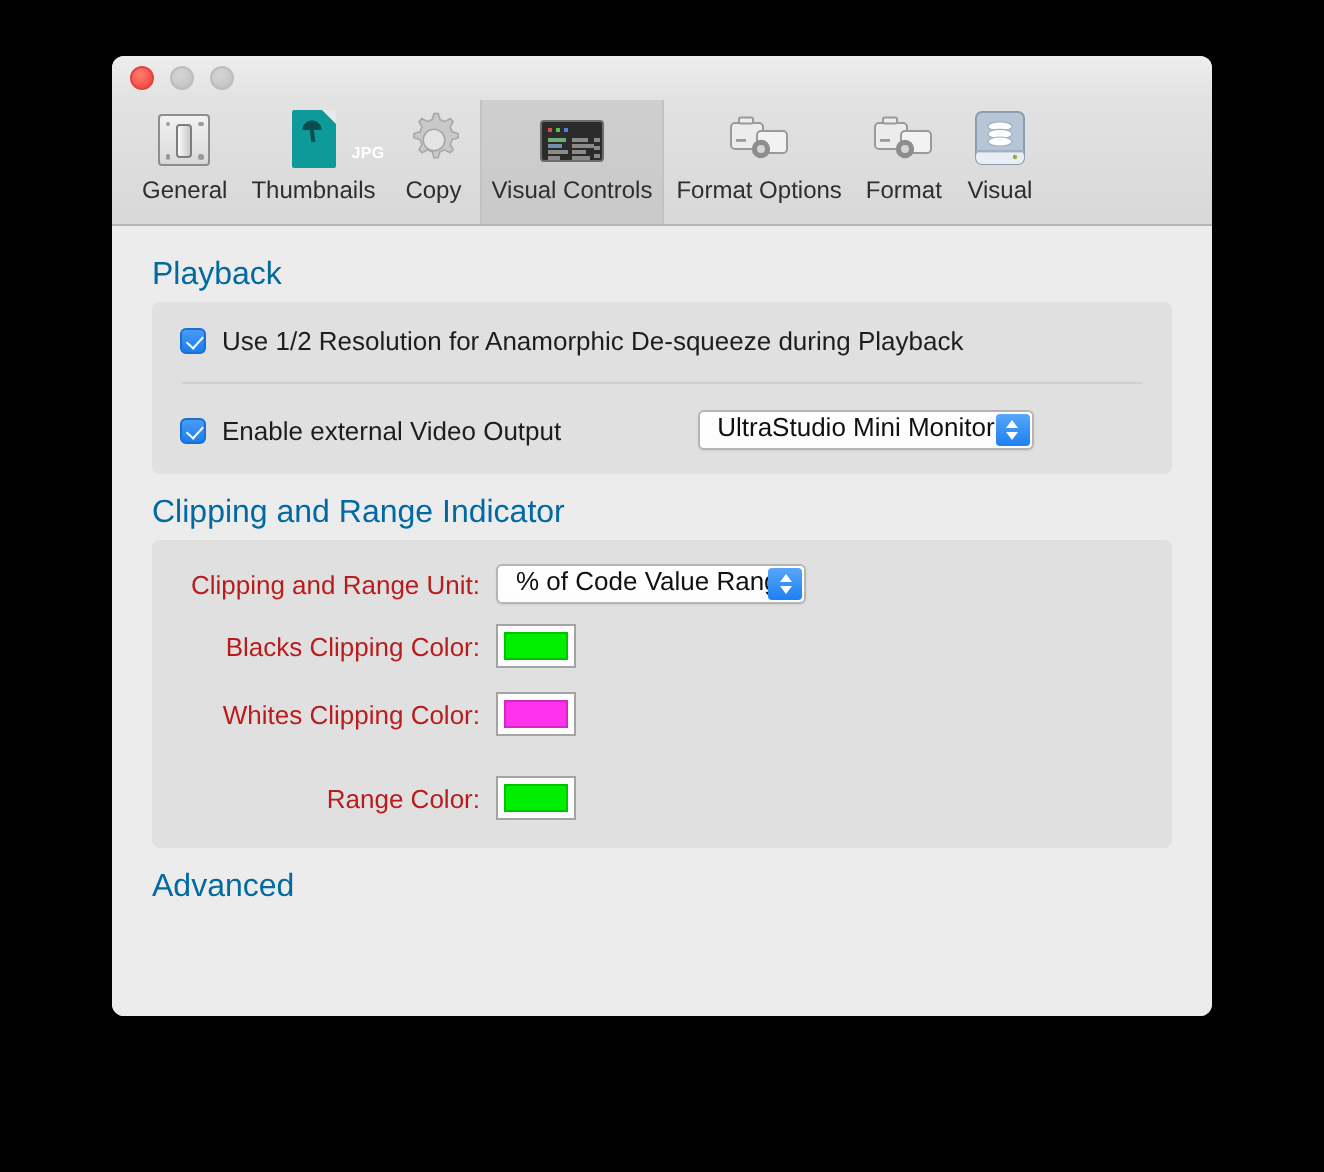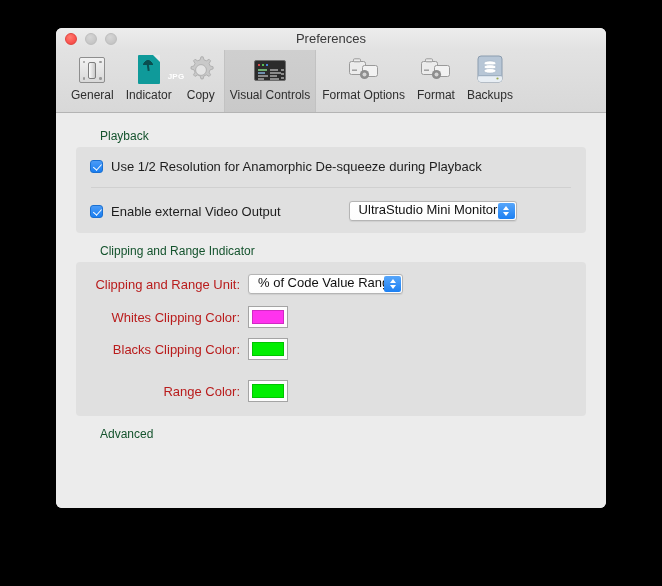--- a/index.html
+++ b/index.html
@@ -210,23 +210,23 @@
 
   
   .content {
     flex: 1;
     background: #ececec;
     padding: 16px 20px 0 20px;
     box-sizing: border-box;
   }
 
   .group-title {
-    font-size: 12px;
-    color: #14532d;
-    margin: 0 0 4px 24px;
+    font-size: 16px;
+    color: #0369a1;
+    margin: 0 0 4px 0;
   }
   .group-box {
     background: #e0e0e0;
     border-radius: 4px;
     box-sizing: border-box;
   }
 
   .row-line {
     display: flex;
     align-items: center;
@@ -344,21 +344,20 @@
 <body>
 
 <div class="window">
 
   <div class="titlebar">
     <div class="traffic">
       <div class="light close"></div>
       <div class="light min"></div>
       <div class="light zoom"></div>
     </div>
-    <div class="win-title">Preferences</div>
   </div>
 
   <div class="toolbar">
 
     <div class="tb-item">
       <div class="tb-icon">
         <div class="ic-general">
           <span class="scr s1"></span>
             <span class="scr s2"></span>
           <span class="scr s3"></span>
@@ -368,21 +367,21 @@
       <div class="tb-label">General</div>
     </div>
 
     <div class="tb-item">
       <div class="tb-icon">
         <div class="ic-jpg">
           <span class="palm"></span>
           <span class="jpglabel">JPG</span>
         </div>
       </div>
-      <div class="tb-label">Indicator</div>
+      <div class="tb-label">Thumbnails</div>
     </div>
 
     <div class="tb-item">
       <div class="tb-icon">
         <svg class="ic-gear" width="30" height="30" viewBox="0 0 30 30">
           <g fill="#c9c9c9" stroke="#a8a8a8" stroke-width="0.8">
             <path d="M15 1.8 l2.1 0 0.9 3.0 2.4 1.0 2.7-1.5 1.5 1.5 -1.5 2.7 1.0 2.4 3.0 0.9 0 2.1 -3.0 0.9 -1.0 2.4 1.5 2.7 -1.5 1.5 -2.7-1.5 -2.4 1.0 -0.9 3.0 -2.1 0 -0.9-3.0 -2.4-1.0 -2.7 1.5 -1.5-1.5 1.5-2.7 -1.0-2.4 -3.0-0.9 0-2.1 3.0-0.9 1.0-2.4 -1.5-2.7 1.5-1.5 2.7 1.5 2.4-1.0 z"></path>
           </g>
           <circle cx="15" cy="15" r="5.4" fill="#e4e4e4" stroke="#a8a8a8" stroke-width="0.8"></circle>
         </svg>
@@ -445,21 +444,21 @@
         <svg class="ic-drive" width="26" height="30" viewBox="0 0 26 30">
           <rect x="1" y="1" width="24" height="26" rx="3" fill="#b7c6d6" stroke="#8b9cae"></rect>
           <rect x="1" y="20" width="24" height="7" rx="3" fill="#e8eef4"></rect>
           <rect x="1" y="20" width="24" height="1.2" fill="#9fb0c2"></rect>
           <ellipse cx="13" cy="8.2" rx="6" ry="2.3" fill="#ffffff" stroke="#9fb0c2" stroke-width="0.6"></ellipse>
           <ellipse cx="13" cy="12.0" rx="6" ry="2.3" fill="#ffffff" stroke="#9fb0c2" stroke-width="0.6"></ellipse>
           <ellipse cx="13" cy="15.8" rx="6" ry="2.3" fill="#ffffff" stroke="#9fb0c2" stroke-width="0.6"></ellipse>
           <circle cx="20.5" cy="23.5" r="1.1" fill="#9aa94b"></circle>
         </svg>
       </div>
-      <div class="tb-label">Backups</div>
+      <div class="tb-label">Visual</div>
     </div>
 
   </div>
 
   <div class="content">
 
     <div class="group-title">Playback</div>
     <div class="group-box" style="padding:12px 14px 12px 14px;">
       <div class="row-line">
         <span class="checkbox on"></span>
@@ -486,34 +485,34 @@
         <span class="field-label" style="width:150px;">Clipping and Range Unit:</span>
         <span class="popup" style="margin-left:8px;width:155px;">
           <span class="pv">% of Code Value Range</span>
           <span class="arrows">
               <i class="up"></i>
               <i class="dn"></i>
             </span>
         </span>
       </div>
 
+      <div class="row-line" style="margin-top:10px;">
+        <span class="field-label" style="width:150px;">Blacks Clipping Color:</span>
+        <span class="colorwell" style="margin-left:8px;">
+          <span class="swatch" style="background:#00EE00;"></span>
+        </span>
+      </div>
+
       <div class="row-line" style="margin-top:12px;">
         <span class="field-label" style="width:150px;">Whites Clipping Color:</span>
         <span class="colorwell" style="margin-left:8px;">
           <span class="swatch" style="background:#FF33EE;"></span>
         </span>
       </div>
 
-      <div class="row-line" style="margin-top:10px;">
-        <span class="field-label" style="width:150px;">Blacks Clipping Color:</span>
-        <span class="colorwell" style="margin-left:8px;">
-          <span class="swatch" style="background:#00EE00;"></span>
-        </span>
-      </div>
-
       <div class="row-line" style="margin-top:20px;">
         <span class="field-label" style="width:150px;">Range Color:</span>
         <span class="colorwell" style="margin-left:8px;">
           <span class="swatch" style="background:#00EE00;"></span>
         </span>
       </div>
     </div>
 
     <div class="group-title" style="margin-top:11px;">Advanced</div>
 

